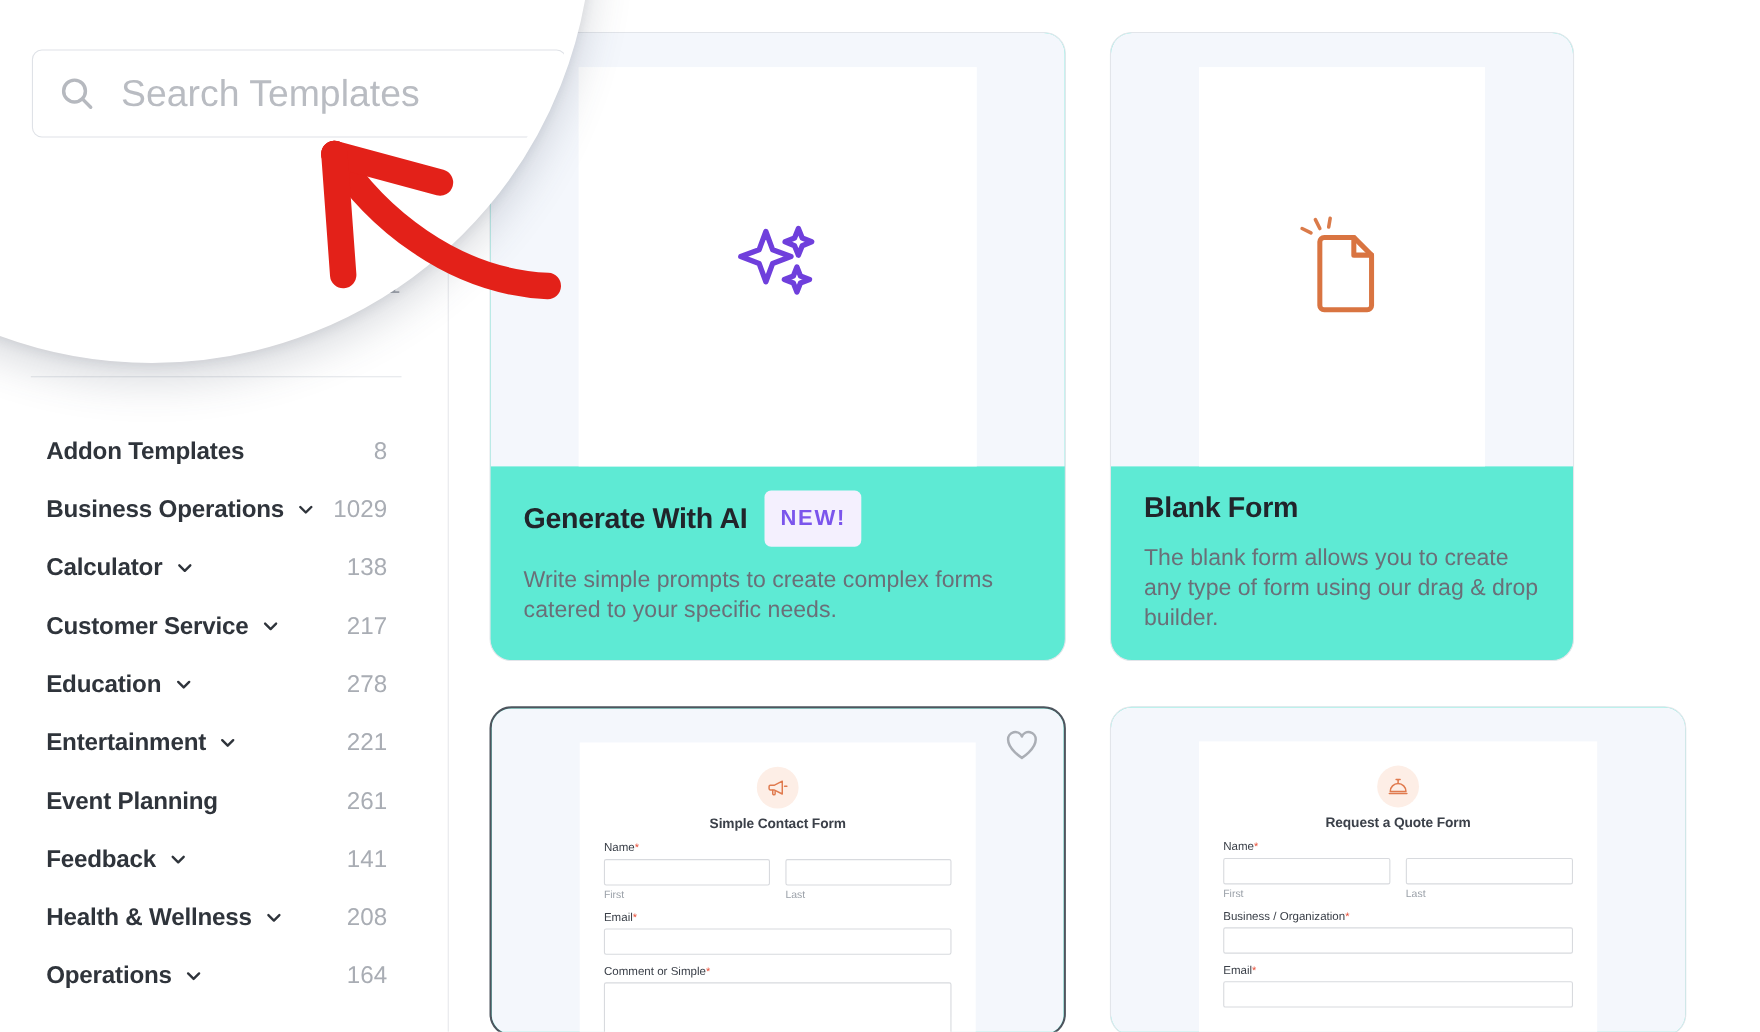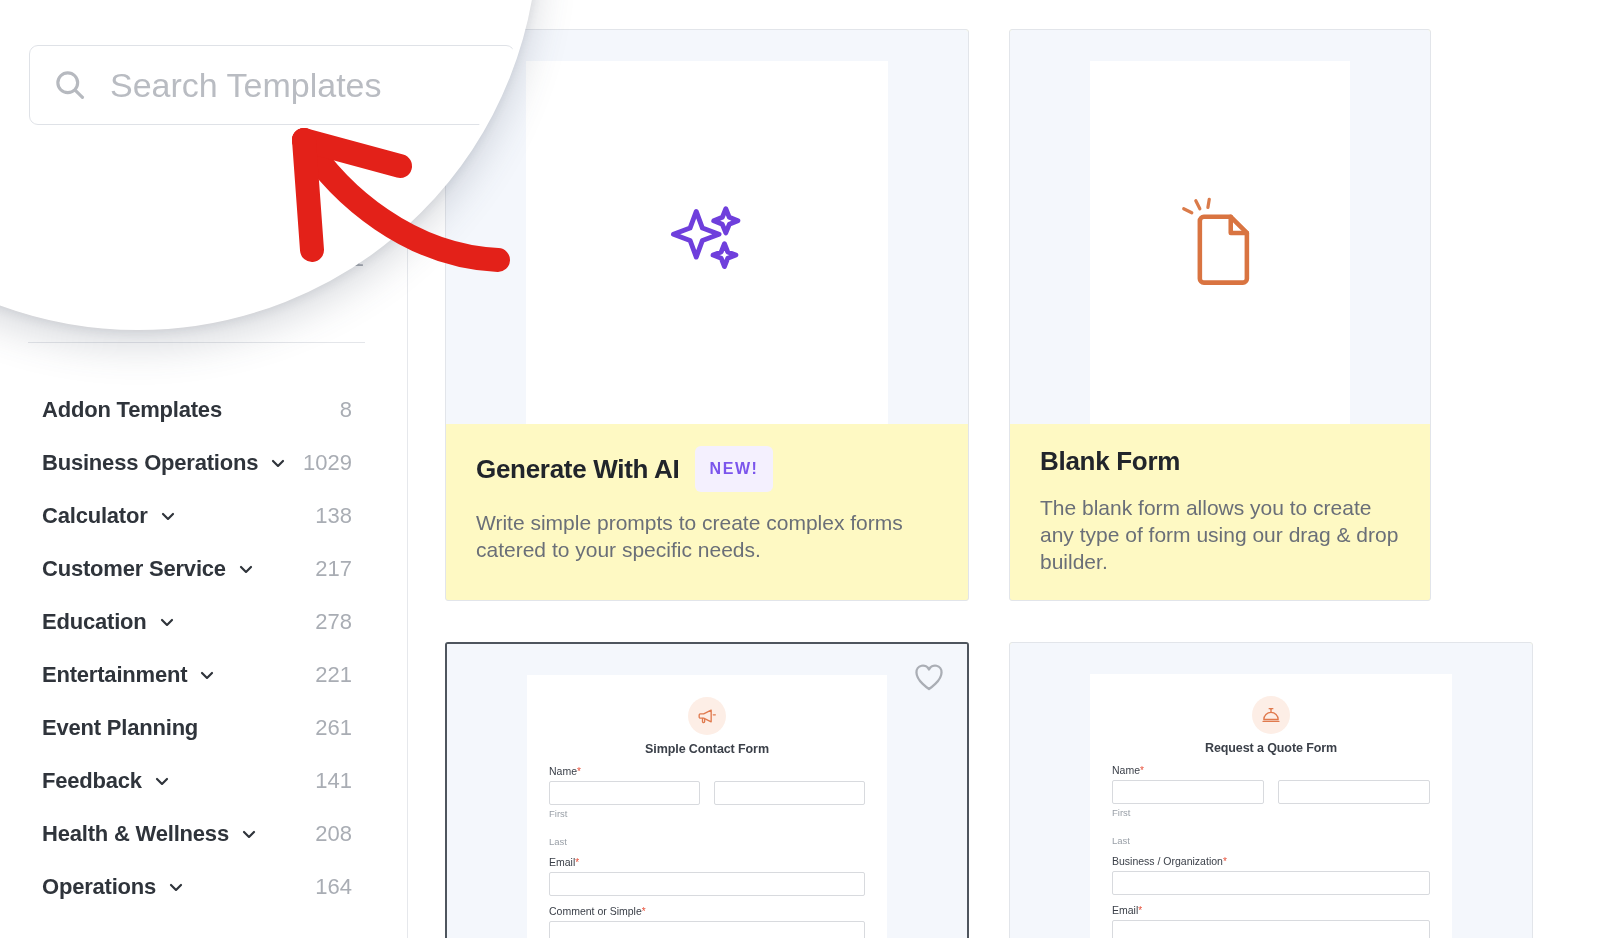--- a/index.html
+++ b/index.html
@@ -61,39 +61,39 @@
   }
   .cat-item .lbl{
     font-size:22px;font-weight:bold;color:#2f343b;white-space:nowrap;
     letter-spacing:-.2px;
   }
   .cat-item .cnt{margin-left:auto;font-size:22px;color:#a9adb4;font-weight:normal;}
 
   
   #grid{position:absolute;left:443px;top:0;width:1157px;height:938px;}
   .card{
-    position:absolute;background:#fef9c3;border:1px solid #e2e5ea;
-    border-radius:3px;box-sizing:border-box;overflow:hidden;
+    position:absolute;background:#5eead4;border:1px solid #e2e5ea;
+    border-radius:20px;box-sizing:border-box;overflow:hidden;
   }
   .card.hl{border:2px solid #4e555e;}
   .thumb{
     position:relative;width:100%;background:#f4f7fc;box-sizing:border-box;
     display:flex;align-items:flex-start;justify-content:center;
   }
   .thumb-inner{
     background:#ffffff;box-sizing:border-box;
     display:flex;align-items:center;justify-content:center;
   }
   .card-body{padding:22px 30px 0 30px;}
   .card-title-row{display:flex;align-items:center;gap:16px;}
   .card-title{
     font-size:26px;font-weight:bold;color:#21252b;letter-spacing:-.3px;
   }
   .badge{
-    background:#f4f0fe;color:#7b55ec;font-size:16px;font-weight:bold;
+    background:#f4f0fe;color:#7b55ec;font-size:20px;font-weight:bold;
     letter-spacing:1.6px;padding:14px 14px;border-radius:6px;
   }
   .card-desc{
     margin-top:18px;font-size:21px;line-height:1.28;color:#6a6f78;
     max-width:470px;
   }
 
   .heart{position:absolute;right:22px;top:18px;cursor:pointer;}
 
   
@@ -113,21 +113,21 @@
   .fld{margin-top:9px;}
   .fld-lbl{font-size:10.5px;color:#3b4049;font-weight:500;}
   .req{color:#e8503a;font-size:10px;}
   .fld-row{display:flex;gap:14px;margin-top:4px;}
   .fld-box{
     border:1px solid #d8dade;border-radius:2px;background:#fff;
     height:22px;flex:1;
   }
   .fld-box.tall{height:48px;}
   .sub{font-size:9.5px;color:#9aa0a8;margin-top:3px;}
-  .sub-row{display:flex;gap:14px;flex-direction:column;}
+  .sub-row{display:flex;gap:14px;}
   .sub-row .s{flex:1;}
 
   
   #magnifier{
     position:absolute;left:-262px;top:-470px;width:800px;height:800px;
     border-radius:50%;overflow:hidden;background:#fff;
     border:7px solid #ffffff;
     box-shadow:0 16px 40px rgba(60,70,90,.20), 0 3px 10px rgba(60,70,90,.10);
     box-sizing:border-box;
   }

